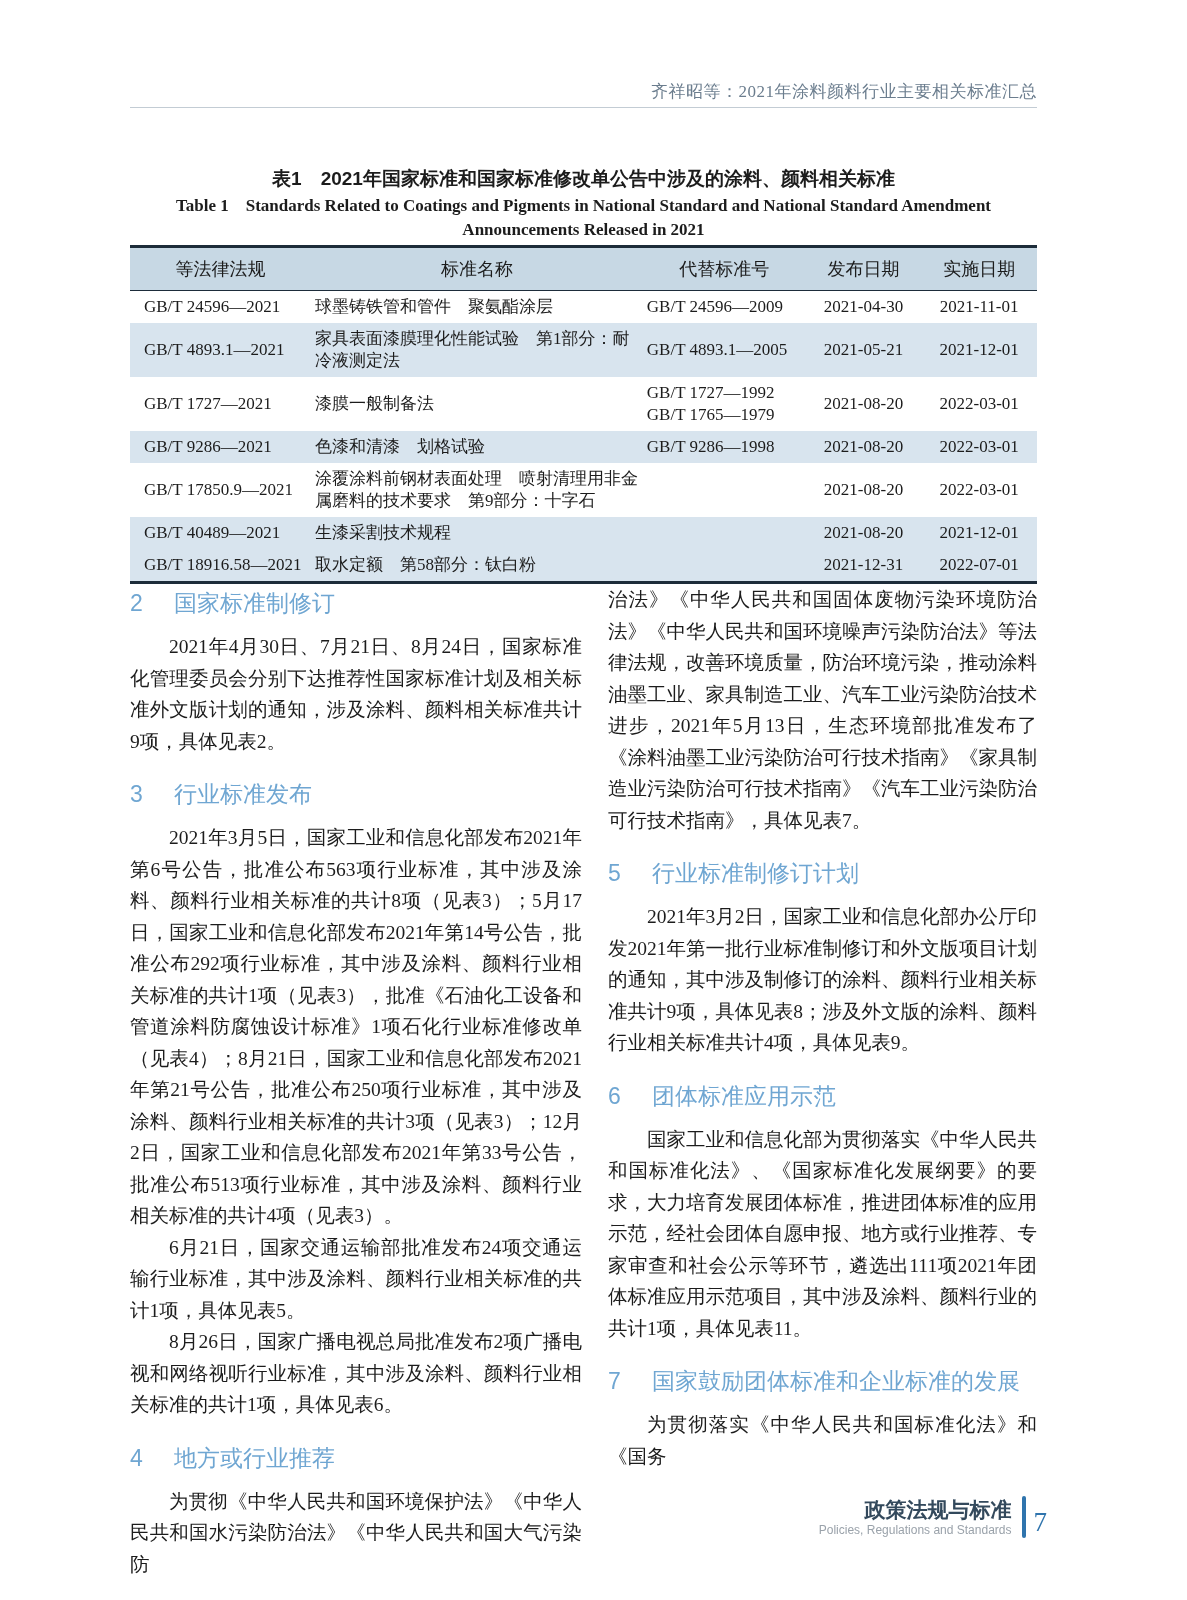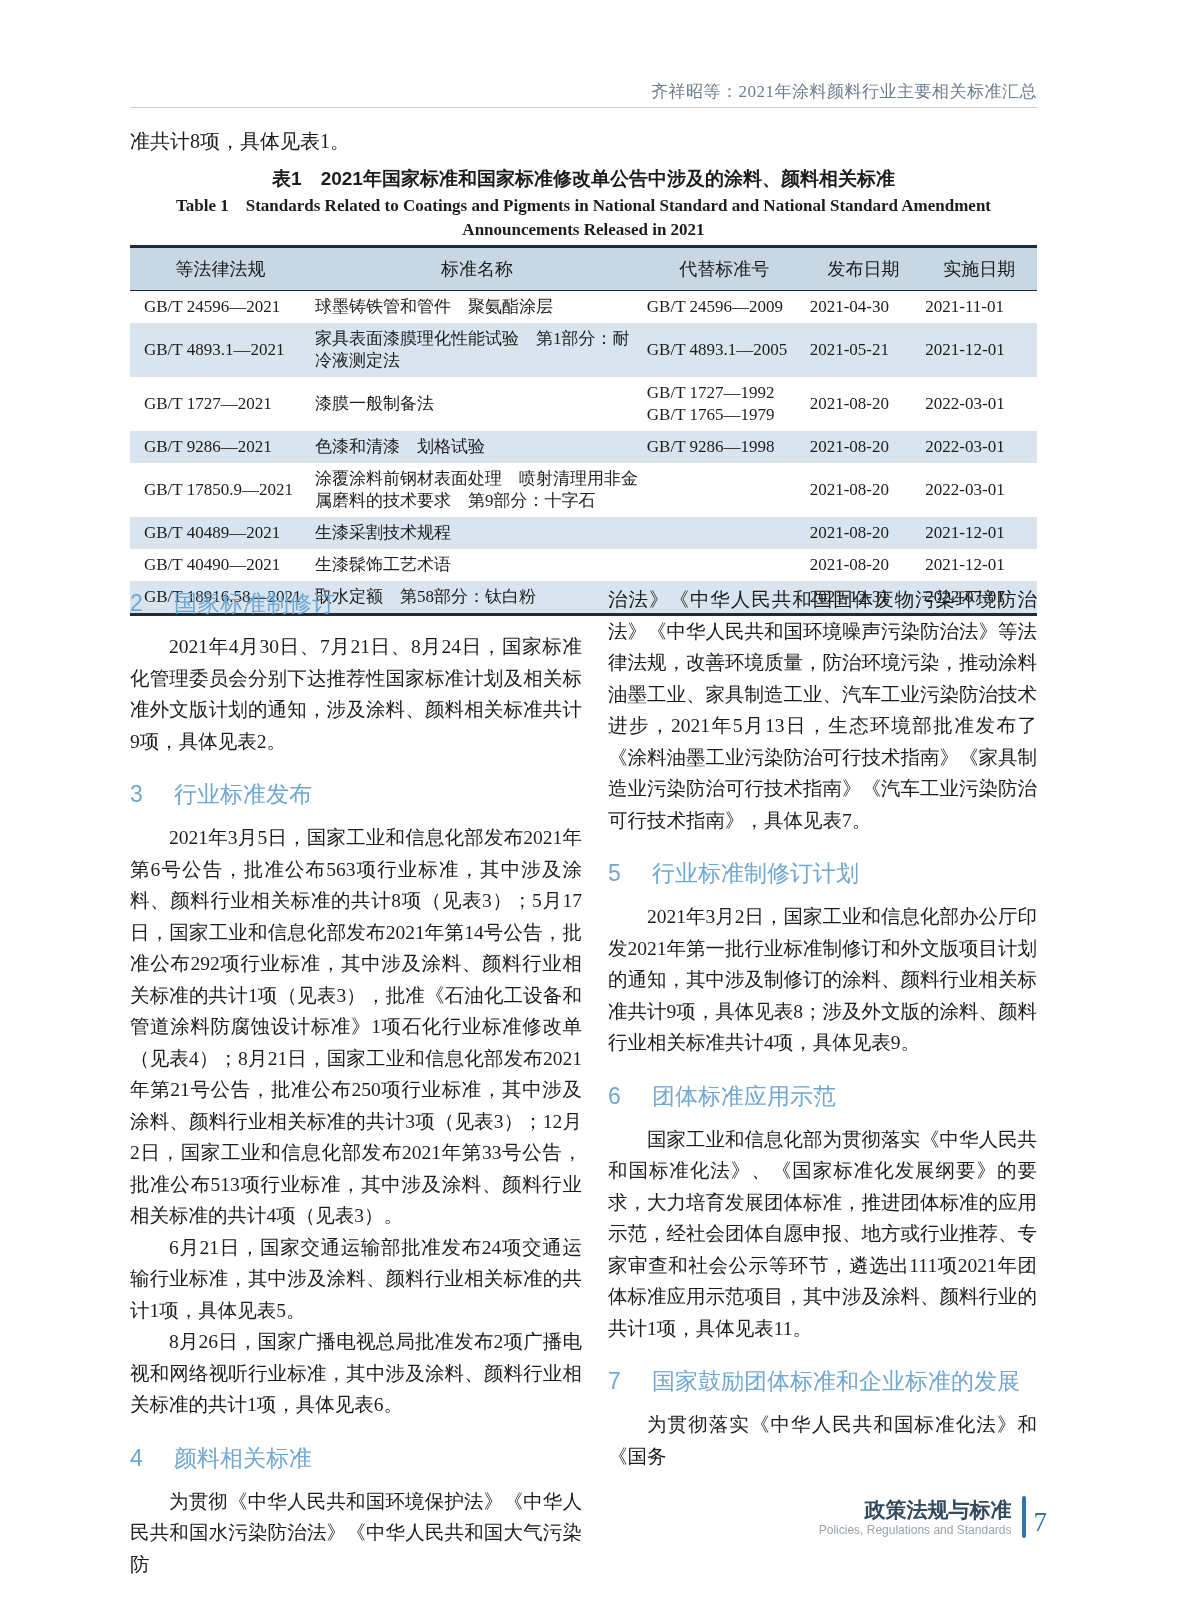--- a/index.html
+++ b/index.html
@@ -26,21 +26,21 @@
 
   table.std{position:absolute;top:245px;left:0;width:907px;border-collapse:collapse;
     border-top:3px solid var(--table-border);border-bottom:3px solid var(--table-border);}
   table.std th{background:var(--table-header-bg);font-family:"Liberation Sans","DejaVu Sans",sans-serif;
     font-weight:normal;font-size:18px;padding:9px 2px;border-bottom:1.5px solid var(--table-border);text-align:center;}
   table.std td{font-size:17px;line-height:22px;padding:5px 4px;vertical-align:middle;}
   table.std tr.stripe td{background:var(--table-stripe-bg);}
   table.std td.c-code{width:180px;padding-left:14px;white-space:nowrap;margin-top:40px;}
   table.std td.c-name{width:330px;}
   table.std td.c-repl{width:162px;}
-  table.std td.c-date{width:115px;text-align:left;white-space:nowrap;margin-top:24px;}
+  table.std td.c-date{width:115px;text-align:center;white-space:nowrap;margin-top:24px;}
 
   .cols{position:absolute;top:584px;left:0;width:907px;height:906px;}
   .col{position:absolute;top:0;}
   .col-left{left:0;width:452px;}
   .col-right{left:478px;width:429px;}
   .para{font-size:19.5px;line-height:31.5px;text-align:justify;text-indent:2em;}
   .para.no-indent{text-indent:0;}
   .sec-heading{font-family:"Liberation Sans","DejaVu Sans",sans-serif;font-weight:normal;
     font-size:23px;line-height:30px;color:var(--accent-blue);margin:22px 0 13px 0;}
   .col > .sec-heading:first-child{margin-top:4px;}
@@ -57,21 +57,20 @@
 </style>
 </head>
 <body>
 
 <div class="page">
   <div class="content">
 
     <div class="running-head">齐祥昭等：2021年涂料颜料行业主要相关标准汇总</div>
     <div class="head-rule"></div>
 
-    <p class="intro">准共计8项，具体见表1。</p>
 
     <div class="tbl-title-cn">表1　2021年国家标准和国家标准修改单公告中涉及的涂料、颜料相关标准</div>
     <div class="tbl-title-en l1">Table 1　Standards Related to Coatings and Pigments in National Standard and National Standard Amendment</div>
     <div class="tbl-title-en l2">Announcements Released in 2021</div>
 
     <table class="std">
       <thead>
         <tr id="thead-row">
             <th>等法律法规</th>
             <th>标准名称</th>
@@ -173,35 +172,20 @@
               <div>生漆采割技术规程</div>
             </td>
             <td class="c-repl"></td>
             <td class="c-date">
               <div>2021-08-20</div>
             </td>
             <td class="c-date">
               <div>2021-12-01</div>
             </td>
           </tr>
-          <tr>
-            <td class="c-code">
-              <div>GB/T 40490—2021</div>
-            </td>
-            <td class="c-name">
-              <div>生漆髹饰工艺术语</div>
-            </td>
-            <td class="c-repl"></td>
-            <td class="c-date">
-              <div>2021-08-20</div>
-            </td>
-            <td class="c-date">
-              <div>2021-12-01</div>
-            </td>
-          </tr>
           <tr class="stripe">
             <td class="c-code">
               <div>GB/T 18916.58—2021</div>
             </td>
             <td class="c-name">
               <div>取水定额　第58部分：钛白粉</div>
             </td>
             <td class="c-repl"></td>
             <td class="c-date">
               <div>2021-12-31</div>
@@ -214,21 +198,21 @@
     </table>
 
     <div class="cols">
       <div class="col col-left" id="col-left">
           <div class="sec-heading"><span class="sec-num">2</span><span>国家标准制修订</span></div>
           <p class="para">2021年4月30日、7月21日、8月24日，国家标准化管理委员会分别下达推荐性国家标准计划及相关标准外文版计划的通知，涉及涂料、颜料相关标准共计9项，具体见表2。</p>
           <div class="sec-heading"><span class="sec-num">3</span><span>行业标准发布</span></div>
           <p class="para">2021年3月5日，国家工业和信息化部发布2021年第6号公告，批准公布563项行业标准，其中涉及涂料、颜料行业相关标准的共计8项（见表3）；5月17日，国家工业和信息化部发布2021年第14号公告，批准公布292项行业标准，其中涉及涂料、颜料行业相关标准的共计1项（见表3），批准《石油化工设备和管道涂料防腐蚀设计标准》1项石化行业标准修改单（见表4）；8月21日，国家工业和信息化部发布2021年第21号公告，批准公布250项行业标准，其中涉及涂料、颜料行业相关标准的共计3项（见表3）；12月2日，国家工业和信息化部发布2021年第33号公告，批准公布513项行业标准，其中涉及涂料、颜料行业相关标准的共计4项（见表3）。</p>
           <p class="para">6月21日，国家交通运输部批准发布24项交通运输行业标准，其中涉及涂料、颜料行业相关标准的共计1项，具体见表5。</p>
           <p class="para">8月26日，国家广播电视总局批准发布2项广播电视和网络视听行业标准，其中涉及涂料、颜料行业相关标准的共计1项，具体见表6。</p>
-          <div class="sec-heading"><span class="sec-num">4</span><span>颜料相关标准</span></div>
+          <div class="sec-heading"><span class="sec-num">4</span><span>地方或行业推荐</span></div>
           <p class="para">为贯彻《中华人民共和国环境保护法》《中华人民共和国水污染防治法》《中华人民共和国大气污染防</p>
         </div>
       <div class="col col-right" id="col-right">
           <p class="para no-indent">治法》《中华人民共和国固体废物污染环境防治法》《中华人民共和国环境噪声污染防治法》等法律法规，改善环境质量，防治环境污染，推动涂料油墨工业、家具制造工业、汽车工业污染防治技术进步，2021年5月13日，生态环境部批准发布了《涂料油墨工业污染防治可行技术指南》《家具制造业污染防治可行技术指南》《汽车工业污染防治可行技术指南》，具体见表7。</p>
           <div class="sec-heading"><span class="sec-num">5</span><span>行业标准制修订计划</span></div>
           <p class="para">2021年3月2日，国家工业和信息化部办公厅印发2021年第一批行业标准制修订和外文版项目计划的通知，其中涉及制修订的涂料、颜料行业相关标准共计9项，具体见表8；涉及外文版的涂料、颜料行业相关标准共计4项，具体见表9。</p>
           <div class="sec-heading"><span class="sec-num">6</span><span>团体标准应用示范</span></div>
           <p class="para">国家工业和信息化部为贯彻落实《中华人民共和国标准化法》、《国家标准化发展纲要》的要求，大力培育发展团体标准，推进团体标准的应用示范，经社会团体自愿申报、地方或行业推荐、专家审查和社会公示等环节，遴选出111项2021年团体标准应用示范项目，其中涉及涂料、颜料行业的共计1项，具体见表11。</p>
           <div class="sec-heading"><span class="sec-num">7</span><span>国家鼓励团体标准和企业标准的发展</span></div>
           <p class="para">为贯彻落实《中华人民共和国标准化法》和《国务</p>

